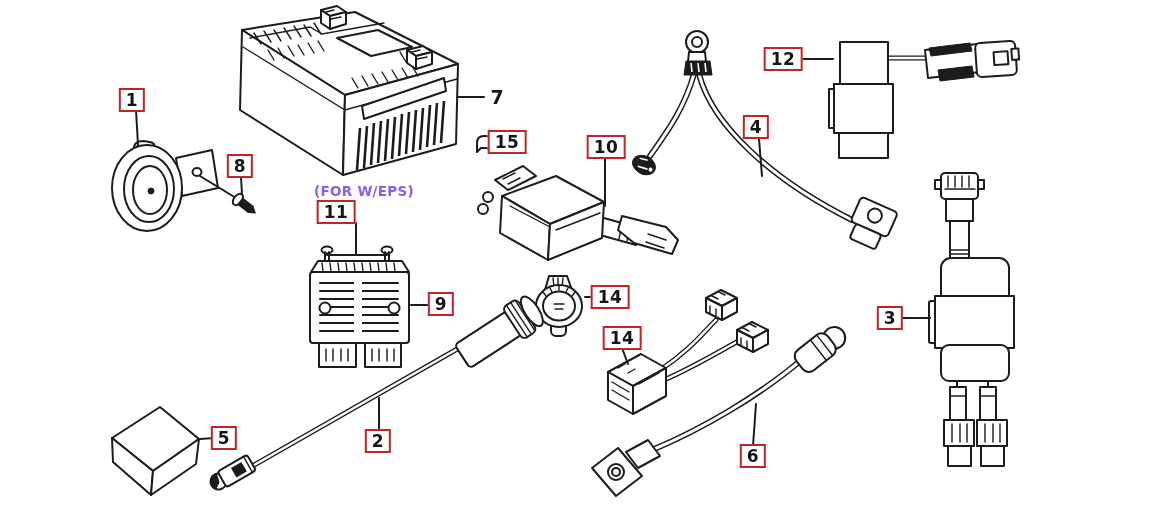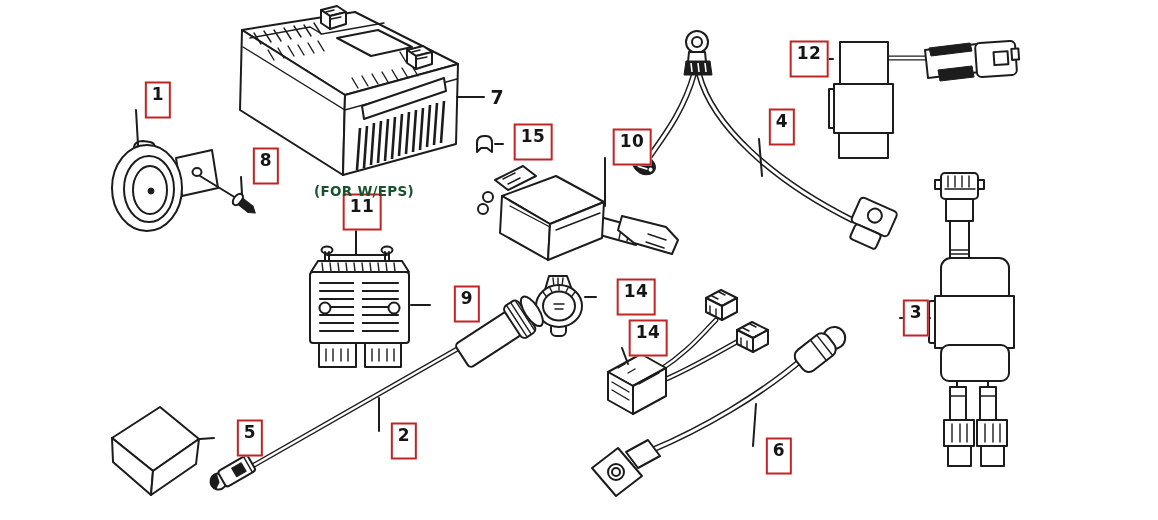--- a/index.html
+++ b/index.html
@@ -10,24 +10,24 @@
   .thin{fill:none;stroke:var(--line,#1c1c1c);stroke-width:1.4;stroke-linecap:round;}
   .hatch{fill:none;stroke:var(--line,#1c1c1c);stroke-width:2.6;stroke-linecap:butt;}
   .wf{fill:#ffffff;stroke:var(--line,#1c1c1c);stroke-width:2;stroke-linejoin:round;}
   .dk{fill:var(--line,#1c1c1c);stroke:var(--line,#1c1c1c);stroke-width:1;stroke-linejoin:round;}
   .co{fill:none;stroke:var(--line,#1c1c1c);stroke-width:6;stroke-linecap:round;}
   .ci{fill:none;stroke:#ffffff;stroke-width:3;stroke-linecap:round;}
   .wo{fill:none;stroke:var(--line,#1c1c1c);stroke-width:5;stroke-linecap:round;}
   .wi{fill:none;stroke:#ffffff;stroke-width:2.4;stroke-linecap:round;}
   .callout{position:absolute;transform:translate(-50%,-50%);border:2.6px solid var(--accent,#c02424);
            background:#fff;color:#151515;font-weight:bold;font-size:17px;line-height:1;
-           padding:2px 5px 14px;letter-spacing:.5px;white-space:nowrap;margin-left:26px;}
+           padding:2px 5px 1px;letter-spacing:.5px;white-space:nowrap;}
   .ref-plain{position:absolute;transform:translate(-50%,-50%);color:#151515;font-weight:bold;
              font-size:19px;line-height:1;}
-  .note{position:absolute;transform:translate(-50%,-50%);color:#14532d;font-weight:bold;
+  .note{position:absolute;transform:translate(-50%,-50%);color:#8b5cf6;font-weight:bold;
         font-size:13.5px;letter-spacing:.3px;white-space:nowrap;}
 </style>
 </head>
 <body>
 
 <div class="stage">
 <svg width="1158" height="520" viewBox="0 0 1158 520">
 
   <g>
     <polygon class="wf" points="176,158 212,150 218,188 182,196"></polygon>

